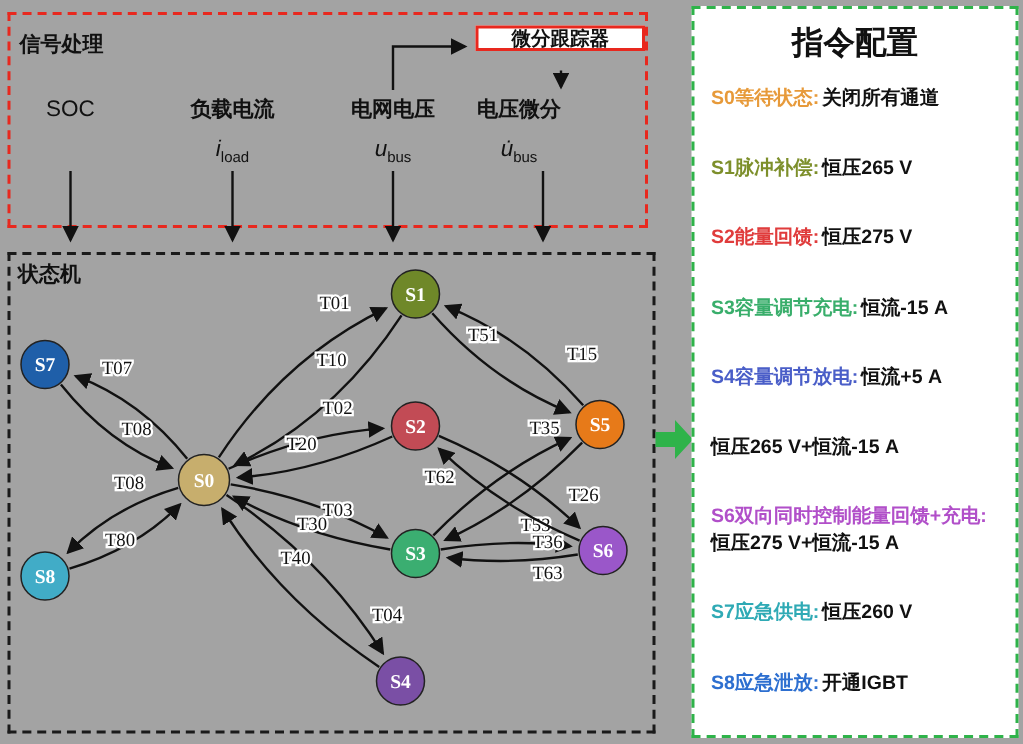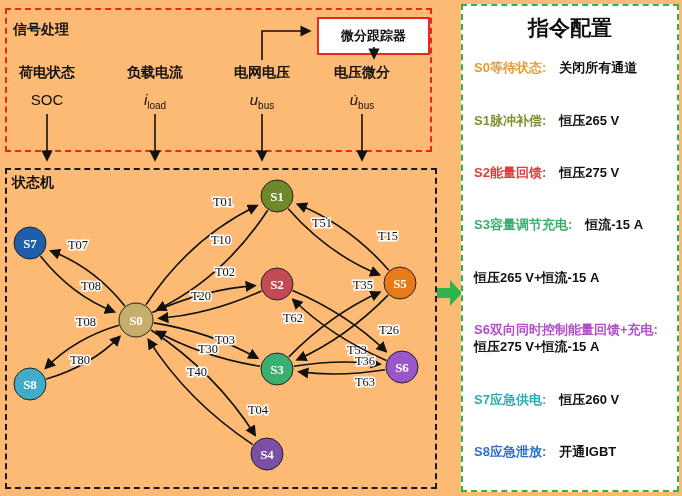--- a/index.html
+++ b/index.html
@@ -1,64 +1,63 @@
 <!DOCTYPE html>
 <html><head>
 <meta charset="utf-8">
 <style>
   * { margin:0; padding:0; box-sizing:border-box; }
   html,body { background:#fff; }
   body { font-family:"Liberation Sans",sans-serif; color:#111; }
-  .canvas { position:relative; width:682px; height:496px; background:#fdba74; overflow:hidden; }
+  .canvas { position:relative; width:682px; height:496px; background:#a3a3a3; overflow:hidden; }
 
   .red-box { position:absolute; left:5px; top:8px; width:427px; height:144px; border:2px dashed #e8281e; }
   .sig-title { position:absolute; left:13px; top:21px; font-size:14px; font-weight:bold; }
   .sig-col { position:absolute; width:90px; top:64px; text-align:center; }
   .sig-name { font-size:14px; font-weight:bold; margin-bottom:9px; white-space:nowrap; }
   .sig-sym { font-family:Liberation Sans, sans-serif; font-size:15px; }
   .sig-sym i { font-style:italic; }
   .sig-col.upright i { font-style:normal; }
   .sig-sym sub { font-size:10px; }
-  .tracker { position:absolute; left:317px; top:17px; width:113px; height:38px; border:2px solid #e8281e;
+  .tracker { position:absolute; left:317px; top:17px; width:113px; height:17px; border:2px solid #e8281e;
              display:flex; align-items:center; justify-content:center; font-size:13px; font-weight:bold; background:#fff; }
 
   .black-box { position:absolute; left:5px; top:168px; width:432px; height:321px; border:2px dashed #1a1a1a; }
   .sm-title { position:absolute; left:12px; top:174px; font-size:14px; font-weight:bold; }
 
   .overlay { position:absolute; left:0; top:0; pointer-events:none; }
 
   .green-box { position:absolute; left:461px; top:4px; width:218px; height:488px; border:2px dashed #2fb34a;
                display:flex; flex-direction:column; padding:8px 11px 12px; background:#fff; }
   .panel-title { text-align:center; font-size:21px; font-weight:bold; }
   .panel-items { flex:1; display:flex; flex-direction:column; justify-content:space-around; }
   .cmd-item { font-size:13px; font-weight:bold; line-height:1.35; }
-  .cmd-item .val { color:#111; margin-left:13px; }
+  .cmd-item .val { color:#111; margin-left:2px; }
   .cmd-item.wrap .val { display:block; margin-left:0; }
 </style>
 </head>
 <body>
 
 <div class="canvas">
 
   <div class="red-box"></div>
   <div class="sig-title">信号处理</div>
 
   <div class="sig-col upright" style="left:2px">
-    <div class="sig-name">荷电状态</div>
     <div class="sig-sym"><i>SOC</i><sub></sub></div>
   </div>
   <div class="sig-col" style="left:217px">
     <div class="sig-name">电网电压</div>
     <div class="sig-sym"><i>u</i><sub>bus</sub></div>
   </div>
   <div class="sig-col" style="left:110px">
     <div class="sig-name">负载电流</div>
     <div class="sig-sym"><i>i</i><sub>load</sub></div>
   </div>
-  <div class="sig-col" style="left:317px">
+  <div class="sig-col" style="left:301px">
     <div class="sig-name">电压微分</div>
     <div class="sig-sym"><i>u̇</i><sub>bus</sub></div>
   </div>
 
   <div class="tracker">微分跟踪器</div>
 
   <div class="black-box"></div>
   <div class="sm-title">状态机</div>
 
   <svg class="overlay" width="682" height="496">
@@ -138,20 +137,21 @@
     <polygon points="437,288 450,288 450,280 462,293 450,306 450,298 437,298" fill="#2fb34a"></polygon>
   </svg>
 
   <div class="green-box">
     <div class="panel-title">指令配置</div>
     <div class="panel-items" id="panel-items">
         <div class="cmd-item"><span style="color: rgb(231, 154, 58); margin-top: 27px;">S0等待状态:</span><span class="val">关闭所有通道</span></div>
         <div class="cmd-item"><span style="color: rgb(125, 143, 43);">S1脉冲补偿:</span><span class="val">恒压265 V</span></div>
         <div class="cmd-item"><span style="color: rgb(224, 60, 60);">S2能量回馈:</span><span class="val">恒压275 V</span></div>
         <div class="cmd-item"><span style="color: rgb(57, 174, 107);">S3容量调节充电:</span><span class="val">恒流-15 A</span></div>
+        <div class="cmd-item"><span style="color: rgb(74, 94, 200);">S4容量调节放电:</span><span class="val">恒流+5 A</span></div>
         <div class="cmd-item wrap"><span class="val">恒压265 V+恒流-15 A</span></div>
         <div class="cmd-item wrap"><span style="color: rgb(177, 79, 201);">S6双向同时控制能量回馈+充电:</span><span class="val">恒压275 V+恒流-15 A</span></div>
         <div class="cmd-item"><span style="color: rgb(47, 170, 181); text-align: right;">S7应急供电:</span><span class="val">恒压260 V</span></div>
         <div class="cmd-item"><span style="color: rgb(45, 111, 208);">S8应急泄放:</span><span class="val">开通IGBT</span></div>
       </div>
   </div>
 
 </div>
 
 </body></html>

